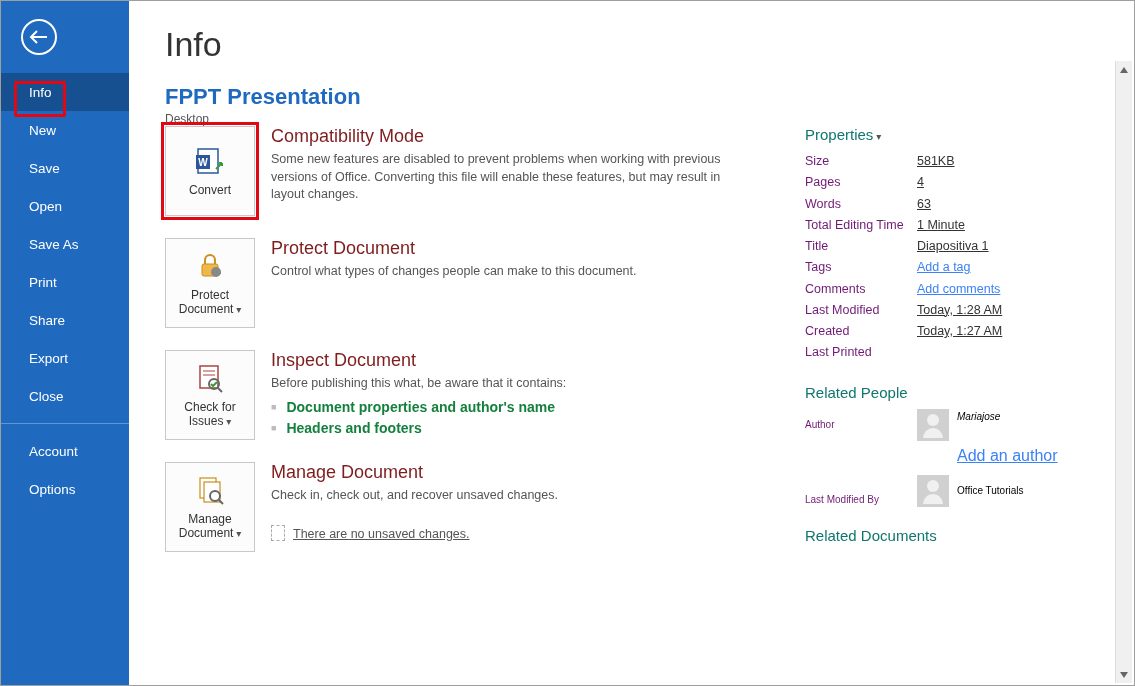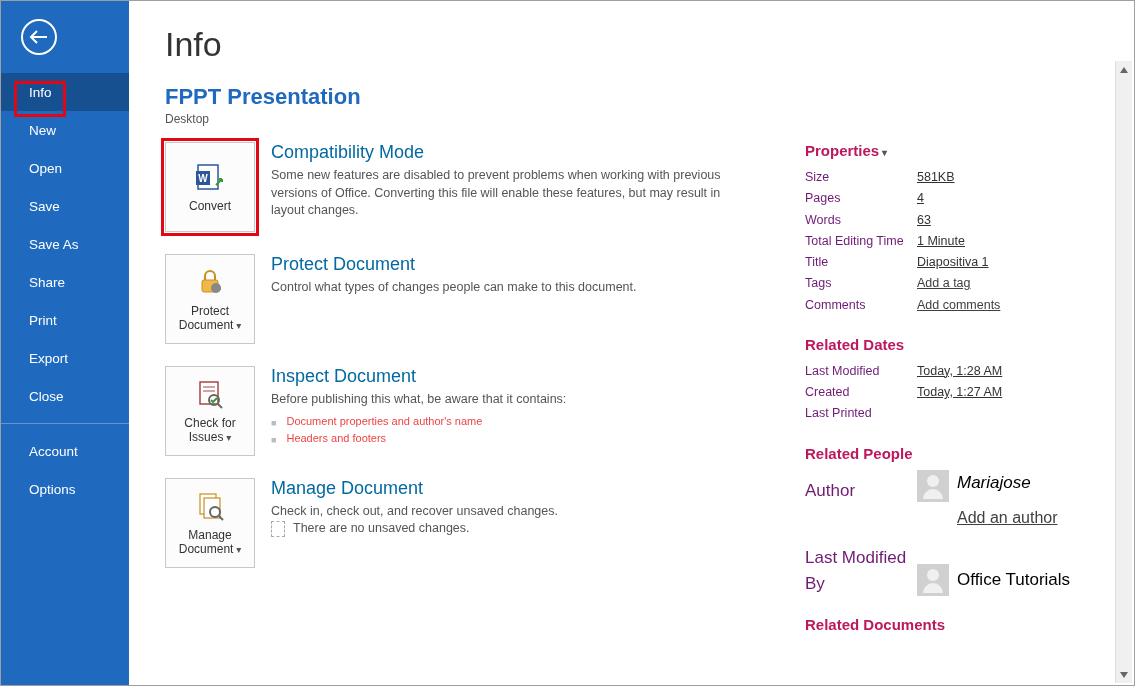--- a/index.html
+++ b/index.html
@@ -16,48 +16,48 @@
   .back-btn { width: 36px; height: 36px; border: 2px solid #fff; border-radius: 50%; margin-left: 20px; display: flex; align-items: center; justify-content: center; margin-bottom: 18px; color:#fff; }
   .back-btn svg { stroke:#fff; }
   .side-item { height: 38px; display: flex; align-items: center; padding-left: 28px; font-size: 13.5px; color: #fff; cursor: default; }
   .side-item.active { background: #165091; }
   .side-sep { height: 1px; background: rgba(255,255,255,0.3); margin: 8px 0; }
   .side-highlight { position: absolute; left: 13px; top: 80px; width: 52px; height: 36px; border: 3px solid #e30613; border-radius:2px; pointer-events:none; }
   .content { position: absolute; left: 128px; top: 0; right: 0; bottom: 0; padding: 24px 0 0 36px; overflow: hidden; background:#fff; }
   .scrollbar { position:absolute; right:2px; top:60px; bottom:2px; width:17px; background:#f0f0f0; border-left:1px solid #ddd;}
   h1.page-title { font-size: 34px; font-weight: 300; color: #333; margin-bottom: 20px; }
   .doc-title { font-size: 22px; color: #1f69bf; font-weight: 700; }
-  .doc-loc { font-size: 12px; color: #555; margin-top: 2px; margin-bottom: 16px; }
+  .doc-loc { font-size: 12px; color: #555; margin-top: 2px; }
   .main-cols { display: flex; }
   .left-col { width: 620px; }
   .right-col { margin-left: 20px; width: 290px; }
   .info-block { display: flex; margin-bottom: 22px; }
   .big-btn { width: 90px; min-height: 90px; border: 1px solid #c8c8c8; background: #fcfcfc; display: flex; flex-direction: column; align-items: center; justify-content: center; font-size: 12px; color: #333; text-align: center; padding: 6px 4px; flex-shrink:0;}
   .big-btn .icon { width: 32px; height: 32px; margin-bottom: 6px; display:flex; align-items:center; justify-content:center;}
   .big-btn .drop::after{ content:" \25BE"; font-size:10px; color:#555;}
   .big-btn.highlight { outline: 3px solid #e30613; outline-offset: 1px; }
   .block-text { margin-left: 16px; max-width: 480px; }
-  .block-text h3 { font-size: 18px; font-weight: 400; color: #0369a1; margin-bottom: 4px; }
+  .block-text h3 { font-size: 18px; font-weight: 400; color: #7f1d1d; margin-bottom: 4px; }
   .block-text p { font-size: 12.5px; color: #555; line-height: 1.4; }
   .block-text ul { list-style: none; margin-top: 4px; }
-  .block-text li { font-size: 11px; color: #ef4444; line-height: 1.5; display:flex; }
+  .block-text li { font-size: 14px; color: #15803d; line-height: 1.5; display:flex;font-weight:bold; }
   .block-text li::before { content:"\25A0"; color:#bbb; font-size:9px; margin-right:10px; margin-top:4px;}
-  .block-text .nochanges { display:flex; align-items:flex-start; font-size:12.5px; color:#555; margin-top:0;}
+  .block-text .nochanges { display:flex; align-items:flex-end; font-size:12.5px; color:#555; margin-top:20px;text-decoration:underline;}
   .block-text .nochanges .doc-ic { width:14px; height:16px; border:1px dashed #aaa; margin-right:8px; display:inline-block;}
-  .right-col h4 { font-size: 15px; font-weight: 700; color: #be185d; margin-bottom: 8px; margin-top: 20px; }
+  .right-col h4 { font-size: 15px; font-weight: 400; color: #0f766e; margin-bottom: 8px; margin-top: 20px; }
   .right-col h4:first-child{ margin-top:0;}
   .prop-head::after { content:" \25BE"; font-size:10px; color:#555;}
   .prop-row { display: flex; font-size: 12.5px; line-height: 1.7; }
   .prop-label { width: 112px; color: #701a75; }
   .prop-value { color: #333; text-decoration: underline; }
-  .prop-value.placeholder { color: #404040; }
+  .prop-value.placeholder { color: #3b82f6; }
   .avatar { width: 32px; height: 32px; background:#d0d0d0; display:flex; align-items:center; justify-content:center; margin-right:8px; position:relative;}
   .avatar::before{ content:""; width:12px; height:12px; background:#f0f0f0; border-radius:50%; position:absolute; top:5px;}
   .avatar::after{ content:""; width:20px; height:10px; background:#f0f0f0; border-radius:10px 10px 0 0; position:absolute; bottom:3px;}
-  .rp-row { display:flex; font-size:17px; line-height:1.5; margin-bottom:6px;}
+  .rp-row { display:flex; font-size:10px; line-height:1.5; margin-bottom:6px;}
   .rp-row .prop-label{ padding-top:8px;}
 </style>
 </head>
 <body>
 
 <div class="window">
   <div class="titlebar">
     <div class="title-text">FPPT Presentation.doc [Compatibility Mode] - Word</div>
     <div class="title-controls">
       <div class="tc-btn">?</div>
@@ -85,25 +85,25 @@
 
   <div class="sidebar">
     <div class="back-btn">
       <svg width="20" height="14" viewBox="0 0 20 14" fill="none">
           <line x1="2" y1="7" x2="18" y2="7" stroke="#fff" stroke-width="2"></line>
           <polyline points="8,1 2,7 8,13" fill="none" stroke="#fff" stroke-width="2"></polyline>
         </svg>
     </div>
     <div class="side-item active">Info</div>
     <div class="side-item">New</div>
+    <div class="side-item">Save</div>
     <div class="side-item">Open</div>
-    <div class="side-item">Save</div>
     <div class="side-item">Save As</div>
+    <div class="side-item">Print</div>
     <div class="side-item">Share</div>
-    <div class="side-item">Print</div>
     <div class="side-item">Export</div>
     <div class="side-item">Close</div>
     <div class="side-sep"></div>
     <div class="side-item">Account</div>
     <div class="side-item">Options</div>
     <div class="side-highlight"></div>
   </div>
 
   <div class="content">
     <h1 class="page-title">Info</h1>
@@ -225,21 +225,20 @@
           </div>
         <div class="prop-row">
             <div class="prop-label">Tags</div>
             <div class="prop-value placeholder">Add a tag</div>
           </div>
         <div class="prop-row">
             <div class="prop-label">Comments</div>
             <div class="prop-value placeholder">Add comments</div>
           </div>
 
-        <h4>Related Dates</h4>
         <div class="prop-row">
             <div class="prop-label">Last Modified</div>
             <div class="prop-value">Today, 1:28 AM</div>
           </div>
         <div class="prop-row">
             <div class="prop-label">Created</div>
             <div class="prop-value">Today, 1:27 AM</div>
           </div>
         <div class="prop-row">
             <div class="prop-label">Last Printed</div>

